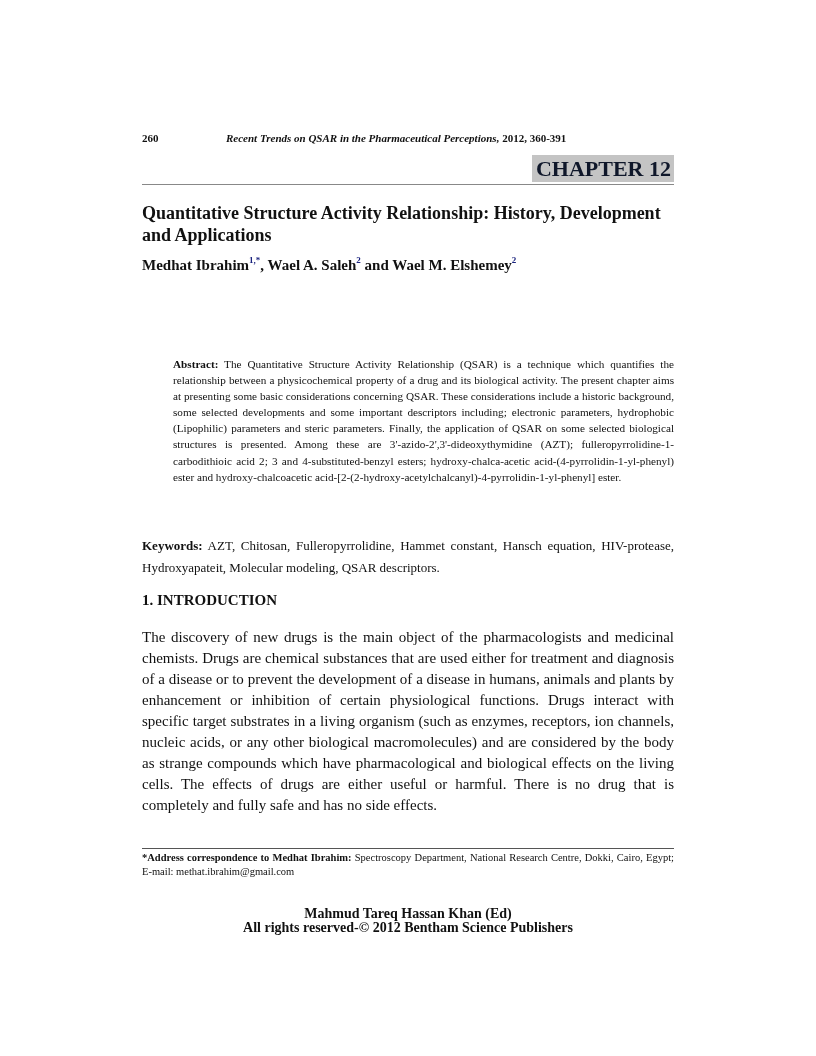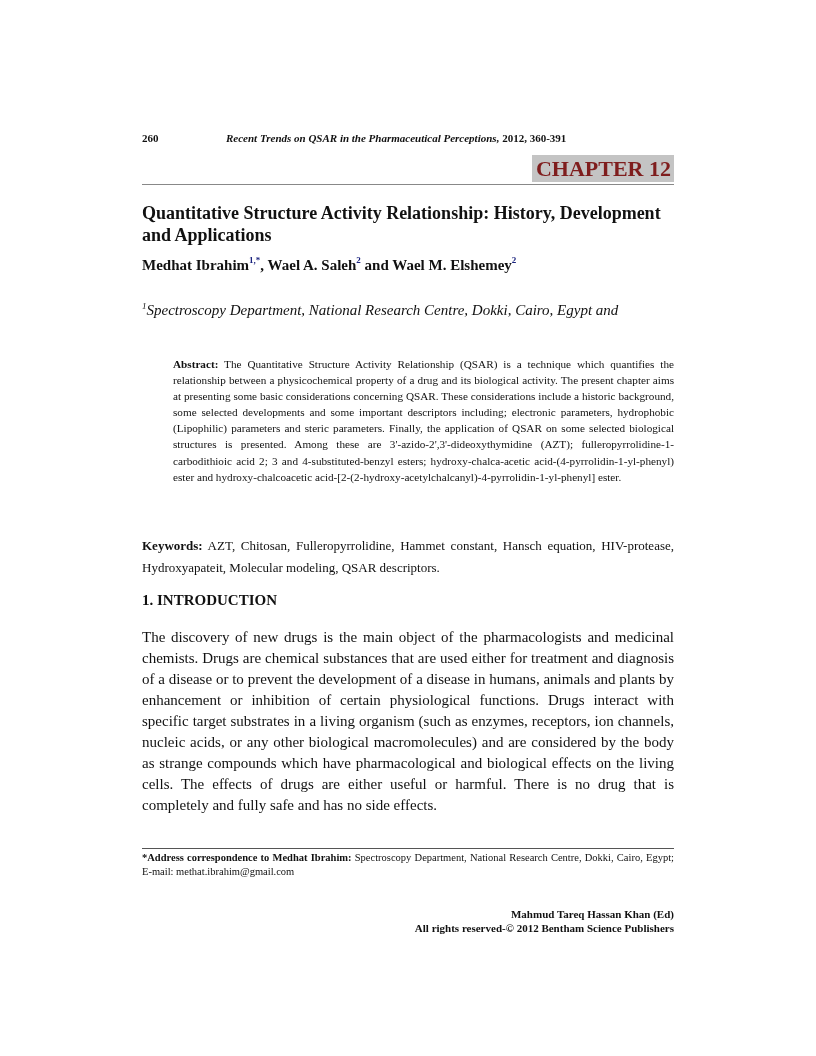--- a/index.html
+++ b/index.html
@@ -4,35 +4,35 @@
   <style>
     html, body { margin: 0; padding: 0; background: #ffffff; }
     body { width: 816px; height: 1056px; position: relative; overflow: hidden;
            font-family: "Liberation Serif", "DejaVu Serif", serif; color: #111; }
     .page { position: absolute; left: 142px; top: 0; width: 532px; }
     .running-head { position: absolute; top: 132px; left: 0; width: 532px; font-size: 11px; font-weight: bold; }
     .running-head .pno { position: absolute; left: 0; top: 0; }
     .running-head .jt { position: absolute; left: 84px; top: 0; font-style: italic; }
     .running-head .jt .yr { font-style: normal; }
     .chapter-wrap { position: absolute; top: 155px; right: 0; }
-    .chapter-badge { background: #c4c4c4; font-weight: bold; font-size: 22px; padding: 1px 3px 0 4px; line-height: 26px; display: inline-block; color: #7f1d1d; }
+    .chapter-badge { background: #c4c4c4; font-weight: bold; font-size: 22px; padding: 1px 3px 0 4px; line-height: 26px; display: inline-block; color: #0f172a; }
     .head-rule { position: absolute; top: 184px; left: 0; width: 532px; border-top: 1.5px solid #888; }
     .title { position: absolute; top: 202px; left: 0; width: 532px; font-size: 18px; font-weight: bold; line-height: 22px; }
     .authors { position: absolute; top: 257px; left: 0; width: 532px; font-size: 15px; font-weight: bold; }
     .authors sup { font-size: 9px; color: #1a237e; vertical-align: top; position: relative; top: -2px; }
     .affil { position: absolute; top: 295px; left: 0; width: 532px; font-size: 15px; font-style: italic; line-height: 22px; text-align: justify; }
     .affil sup { font-size: 9px; }
     .abstract { position: absolute; top: 356px; left: 31px; width: 501px; font-size: 11.2px; line-height: 16.1px; text-align: justify; }
     .abstract b { font-weight: bold; }
     .keywords { position: absolute; top: 535px; left: 0; width: 532px; font-size: 13px; line-height: 22px; text-align: justify; }
     .section-h { position: absolute; top: 592px; left: 0; font-size: 15px; font-weight: bold; }
     .intro { position: absolute; top: 627px; left: 0; width: 532px; font-size: 15px; line-height: 21px; text-align: justify; }
     .foot-rule { position: absolute; top: 848px; left: 0; width: 532px; border-top: 1px solid #555; }
     .footnote { position: absolute; top: 851px; left: 0; width: 532px; font-size: 10.5px; line-height: 14px; text-align: justify; }
-    .publisher { position: absolute; top: 907px; left: 0; width: 532px; text-align: right; font-size: 11px; font-weight: bold; line-height: 14px; }
+    .publisher { position: absolute; top: 907px; left: 0; width: 532px; text-align: center; font-size: 14px; font-weight: bold; line-height: 14px; }
   </style>
 </head>
 <body>
 
 <div class="page">
 
   <div class="running-head">
     <span class="pno">260</span>
     <span class="jt"><span>Recent Trends on QSAR in the Pharmaceutical Perceptions,</span><span class="yr"> 2012, 360-391</span></span>
   </div>
@@ -42,21 +42,20 @@
   </div>
   <div class="head-rule"></div>
 
   <div class="title">Quantitative Structure Activity Relationship: History, Development and Applications</div>
 
   <div class="authors">
     <span>Medhat Ibrahim</span><sup>1,*</sup><span>, </span><span>Wael A. Saleh</span><sup>2</sup><span> and </span><span>Wael M. Elshemey</span><sup>2</sup>
   </div>
 
   <div class="affil">
-    <div><sup>1</sup><span>Spectroscopy Department, National Research Centre, Dokki, Cairo, Egypt and</span></div>
   </div>
 
   <div class="abstract">
     <b>Abstract:</b><span> The Quantitative Structure Activity Relationship (QSAR) is a technique which quantifies the relationship between a physicochemical property of a drug and its biological activity. The present chapter aims at presenting some basic considerations concerning QSAR. These considerations include a historic background, some selected developments and some important descriptors including; electronic parameters, hydrophobic (Lipophilic) parameters and steric parameters. Finally, the application of QSAR on some selected biological structures is presented. Among these are 3'-azido-2',3'-dideoxythymidine (AZT); fulleropyrrolidine-1-carbodithioic acid 2; 3 and 4-substituted-benzyl esters; hydroxy-chalca-acetic acid-(4-pyrrolidin-1-yl-phenyl) ester and hydroxy-chalcoacetic acid-[2-(2-hydroxy-acetylchalcanyl)-4-pyrrolidin-1-yl-phenyl] ester.</span>
   </div>
 
   <div class="keywords">
     <b>Keywords:</b><span> AZT, Chitosan, Fulleropyrrolidine, Hammet constant, Hansch equation, HIV-protease, Hydroxyapateit, Molecular modeling, QSAR descriptors.</span>
   </div>
 

